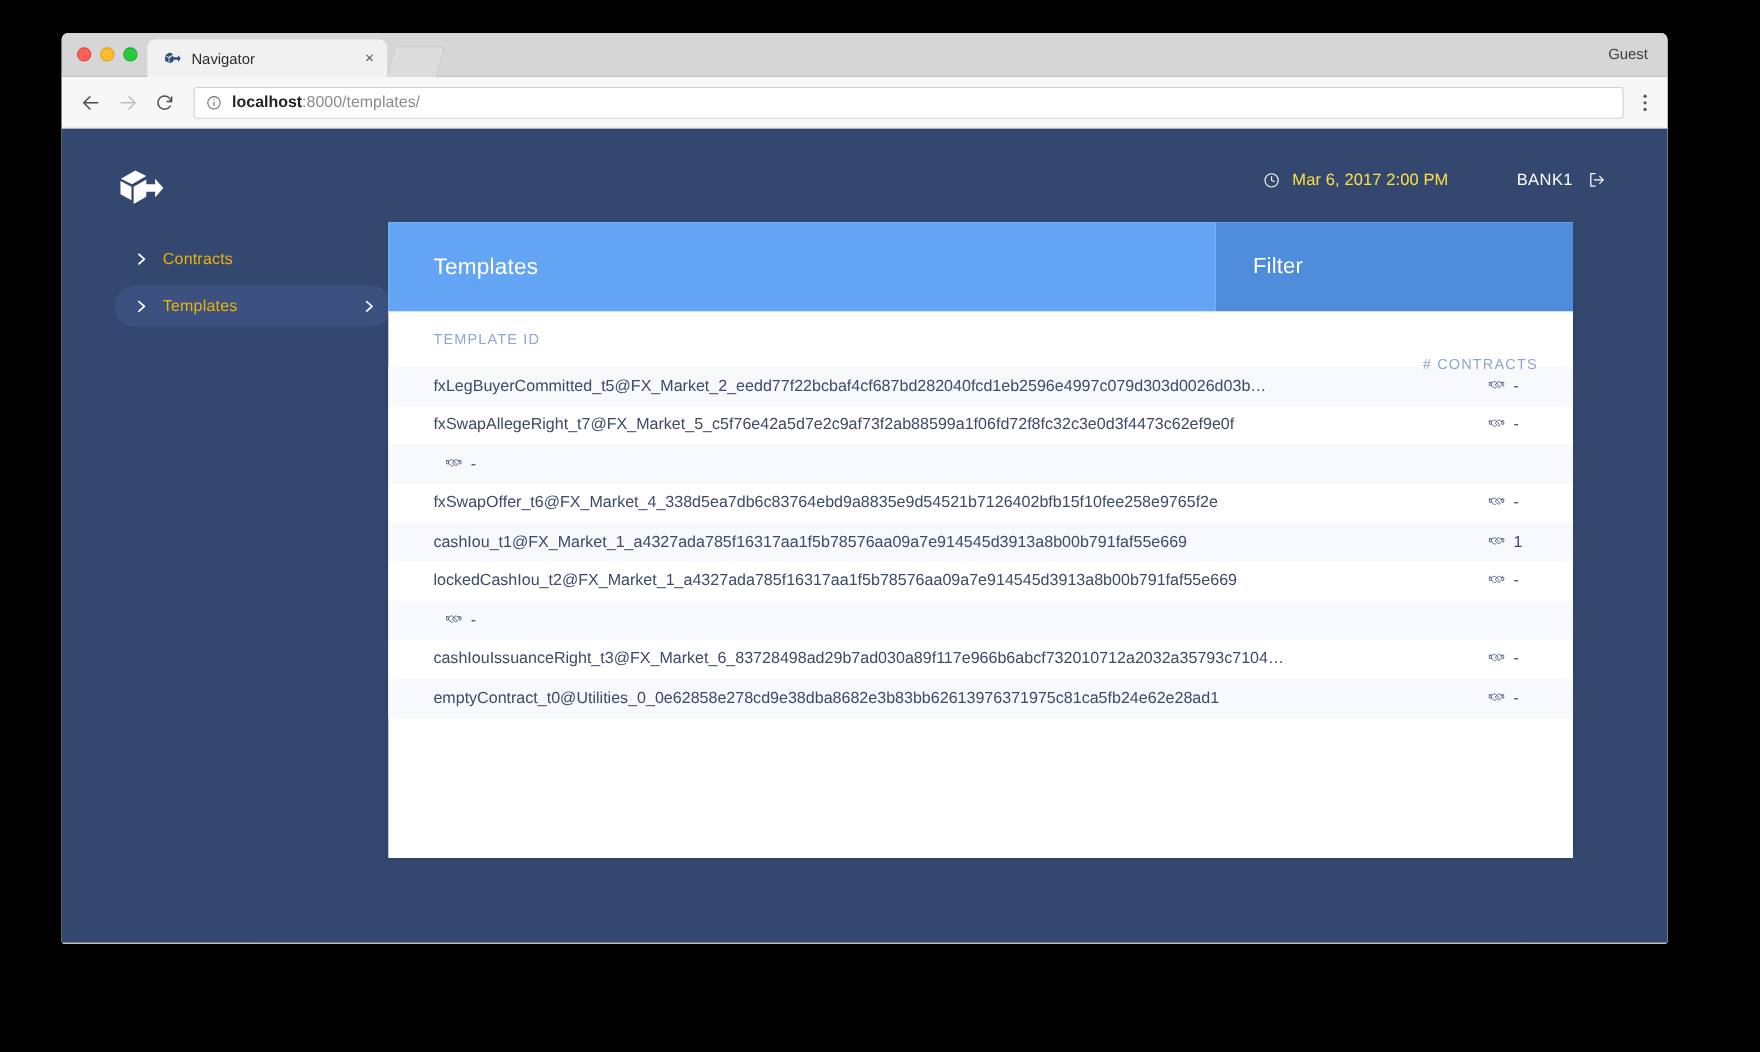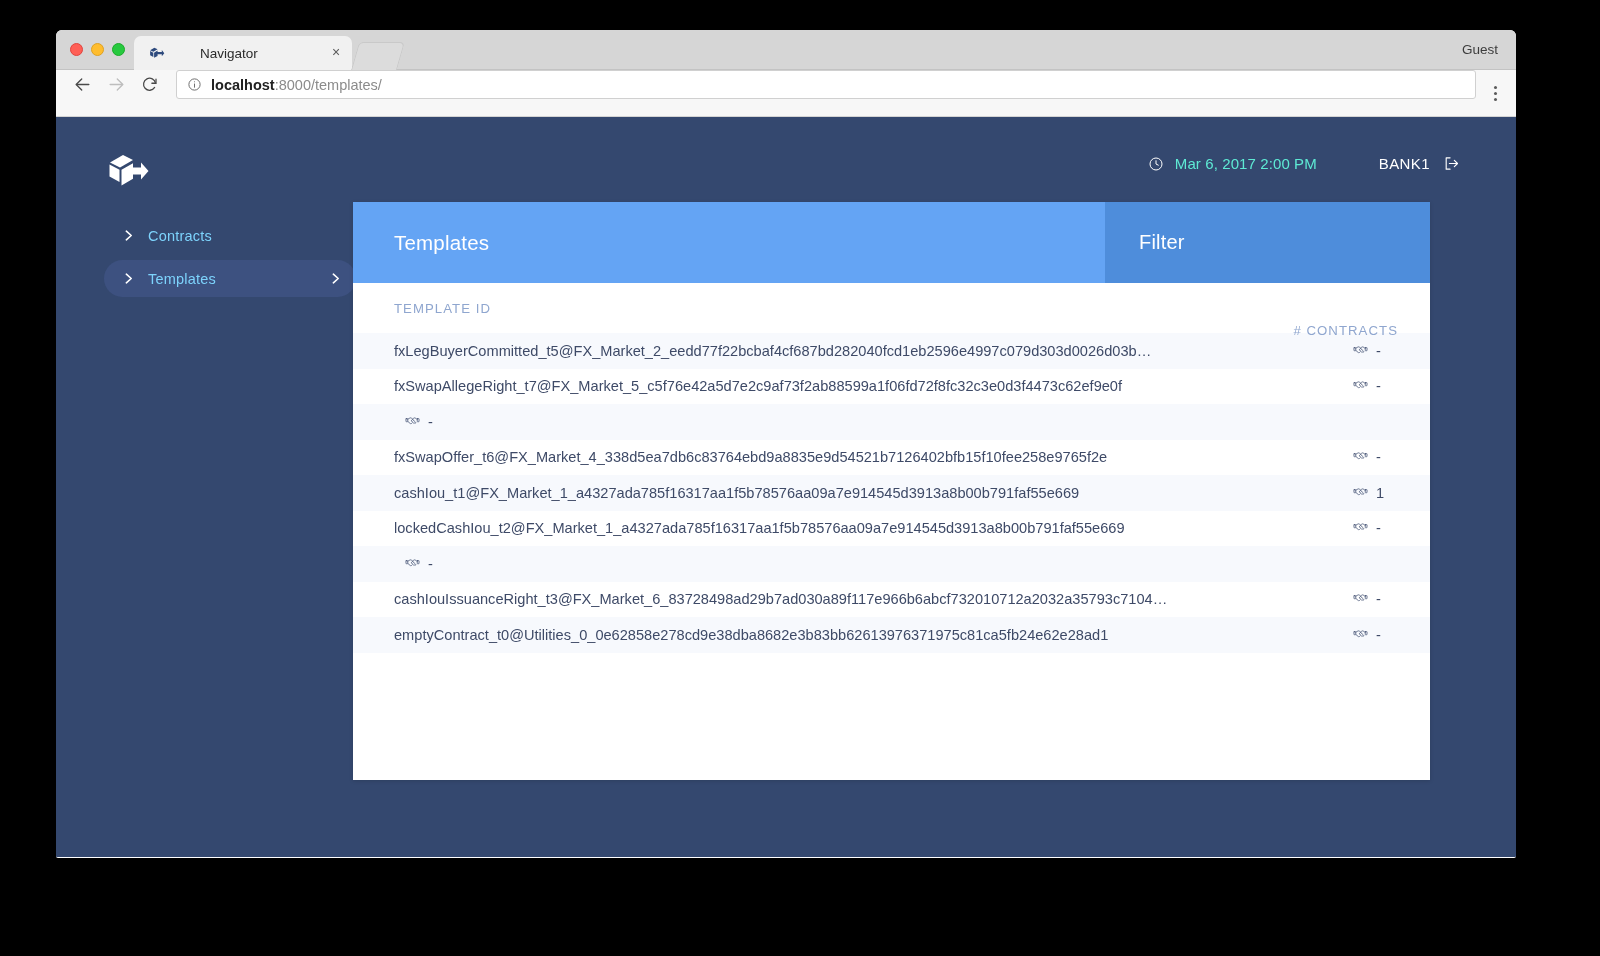--- a/index.html
+++ b/index.html
@@ -45,21 +45,20 @@
 
   .tab {
     position: absolute;
     left: 78px; top: 6px;
     width: 218px; height: 34px;
     background: #f1f1f1;
     border-radius: 7px 7px 0 0;
     display: flex;
     align-items: center;
     padding: 0 8px 0 14px;
-    gap: 26px;
   }
   .tab-favicon { width: 17px; height: 17px; flex: 0 0 17px; margin-right: 9px; }
   .tab-title {
     flex: 1 1 auto;
     font-size: 13.5px;
     color: #2b2b2b;
     white-space: nowrap;
     overflow: hidden;
     text-overflow: ellipsis;
   }
@@ -87,20 +86,21 @@
     color: #3c3c3c;
   }
 
   
   .toolbar {
     position: relative;
     height: 47px;
     background: #f7f7f7;
     border-bottom: 1px solid #d4d4d4;
     display: flex;
+    align-items: center;
     padding: 0 10px 0 12px;
   }
   .nav-btn {
     width: 28px; height: 28px;
     flex: 0 0 28px;
     display: flex; align-items: center; justify-content: center;
     margin-right: 6px;
   }
   .nav-btn svg { display: block; }
   .omnibox {
@@ -143,21 +143,21 @@
   }
   .header-right {
     position: absolute;
     right: 56px; top: 38px;
     display: flex;
     align-items: center;
   }
   .clock-icon { margin-right: 11px; display:flex; }
   .header-date {
     font-size: 15px;
-    color: #5eead4;
+    color: #fde047;
     letter-spacing: .1px;
     margin-right: 62px;
     white-space: nowrap;
   }
   .header-user {
     font-size: 15px;
     color: #ffffff;
     letter-spacing: .4px;
     margin-right: 13px;
   }
@@ -175,21 +175,21 @@
     align-items: center;
     padding: 0 14px 0 18px;
     border-radius: 19px;
     margin-bottom: 6px;
   }
   .side-item.active { background: #3d5180; }
   .side-chevron { flex: 0 0 auto; margin-right: 13px; display:flex; }
   .side-label {
     flex: 1 1 auto;
     font-size: 14.5px;
-    color: #7dd3fc;
+    color: #eab308;
     letter-spacing: .2px;
   }
   .side-arrow { flex: 0 0 auto; display:flex; }
 
   
   .card {
     position: absolute;
     left: 297px; top: 85px;
     width: 1077px;
     height: 578px;

